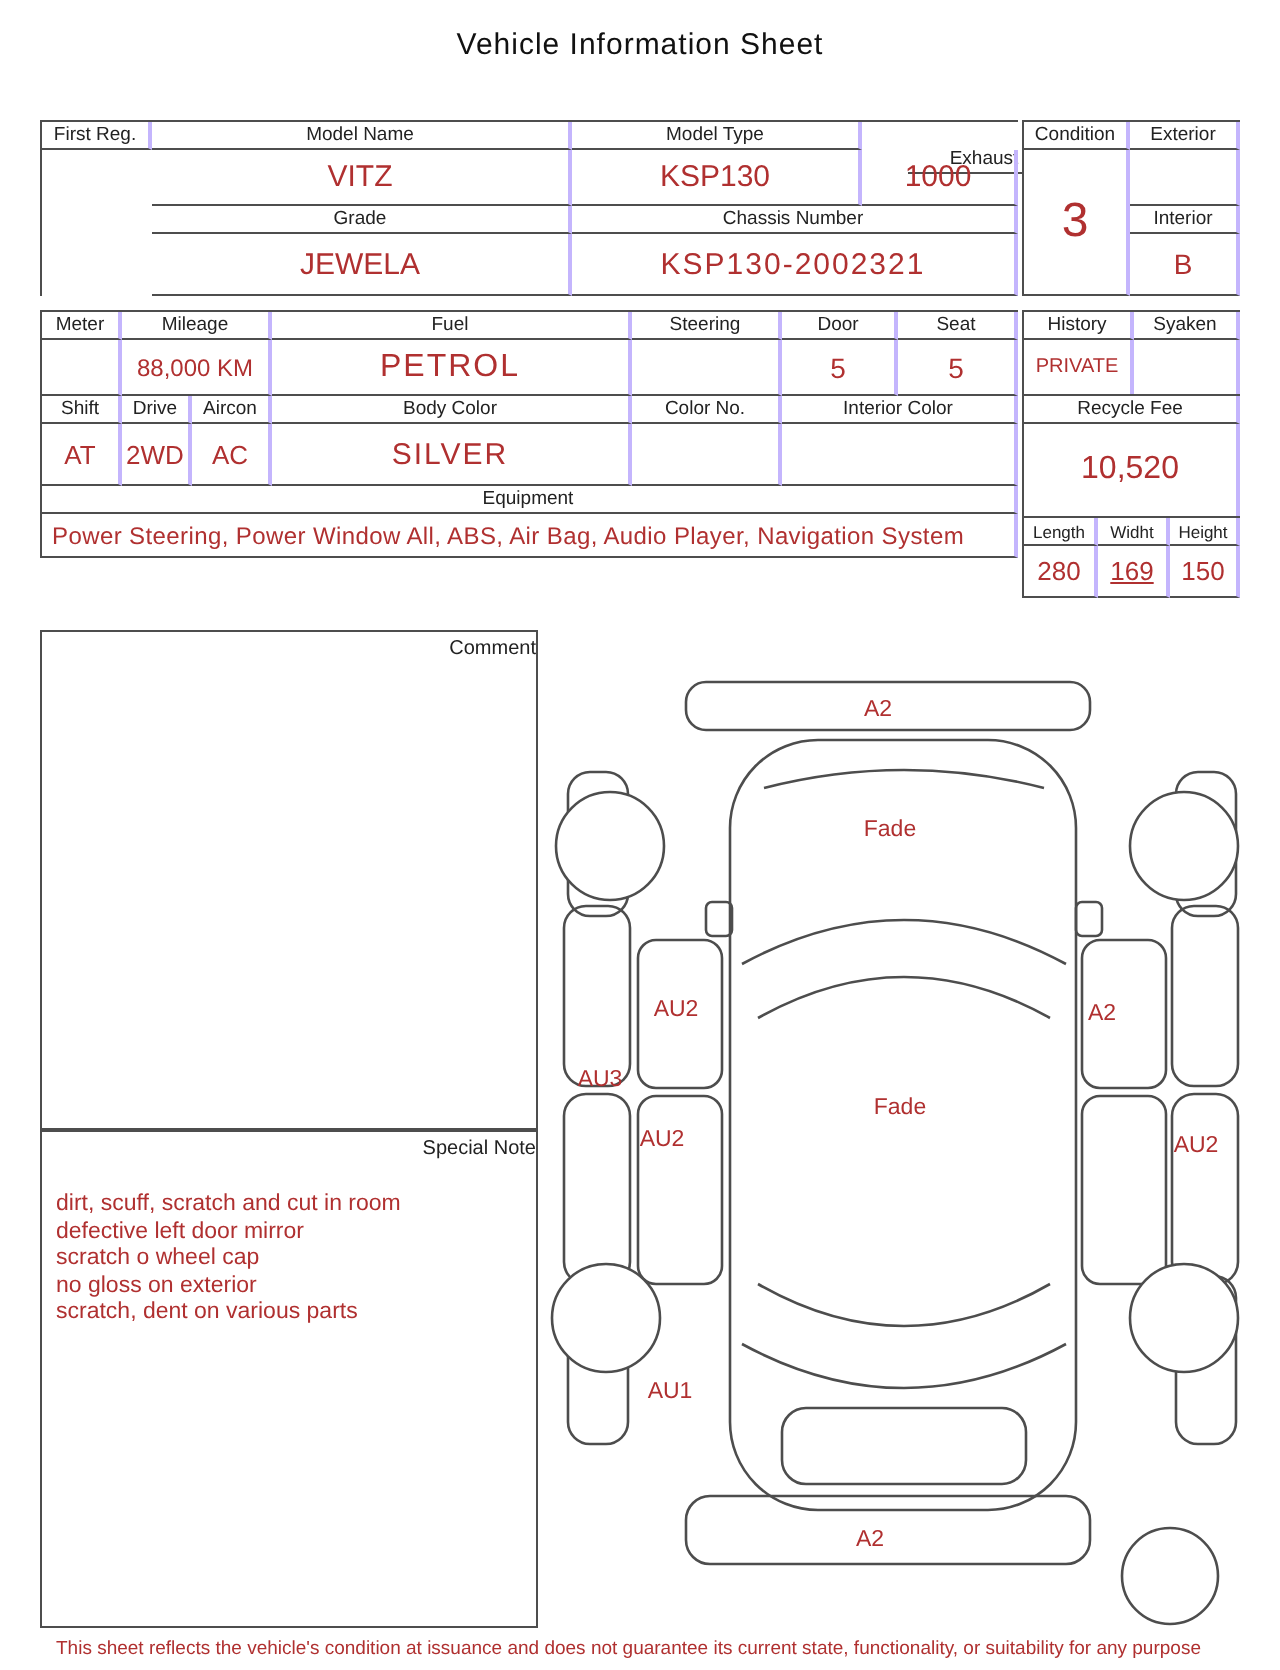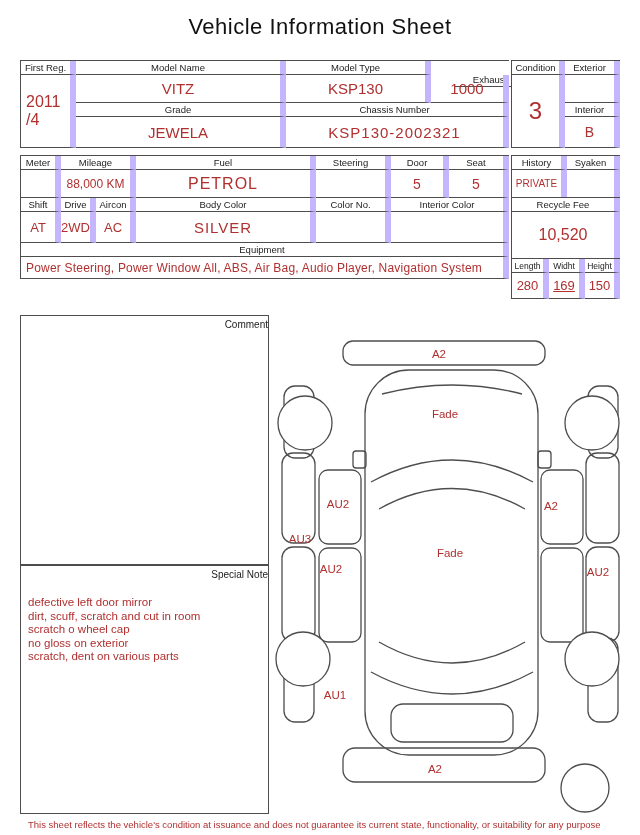--- a/index.html
+++ b/index.html
@@ -1,24 +1,24 @@
 <!DOCTYPE html>
 <html><head>
 <meta charset="utf-8">
 <style>
   * { margin:0; padding:0; box-sizing:border-box; }
   html,body { width:640px; height:835px; background:#fff; overflow:hidden; }
   body { font-family:"Liberation Sans",sans-serif; color:#1a1a1a; position:relative; }
 
   .page-title { position:absolute; top:14px; left:0; width:640px; text-align:center;
-                font-size:22px; font-weight:500; letter-spacing:0.5px; color:#111; }
+                font-size:15px; font-weight:500; letter-spacing:0.5px; color:#111; }
 
   
   .t { position:absolute; border-top:1px solid #4d4d4d; border-left:1px solid #4d4d4d; background:#fff; }
-  .c { position:absolute; border-right:6px solid #c4b5fd; border-bottom:1px solid #4d4d4d;
+  .c { position:absolute; border-right:2px solid #c4b5fd; border-bottom:1px solid #4d4d4d;
        display:flex; align-items:center; justify-content:center; overflow:hidden; }
   .lab { font-size:9.5px; color:#222; }
   .val { color:#b03030; }
   .s15 { font-size:15px; } .s16 { font-size:16px; } .s14 { font-size:14px; }
   .s13 { font-size:13px; } .s12 { font-size:12px; } .s10 { font-size:10px; }
   .big { font-size:24px; }
   .left { justify-content:flex-start; padding-left:5px; }
   .prelines { white-space:pre-line; line-height:1.15; }
 
   .box { position:absolute; border:1px solid #4d4d4d; background:#fff; }
@@ -32,22 +32,20 @@
   .diagram { position:absolute; left:268px; top:310px; }
   .dmg { font-size:11.5px; fill:#b03030; font-family:"Liberation Sans",sans-serif; }
 </style>
 </head>
 <body>
 
 <div class="page-title">Vehicle Information Sheet</div>
 
 <div class="t" style="left:20px;top:60px;width:489px;height:88px;">
   <div class="c lab" style="left:0;top:0;width:55px;height:14px;">First Reg.</div>
-  <div class="c val s16 prelines left" style="left:0;top:14px;width:55px;height:73px;">2011
-/4</div>
 
   <div class="c lab" style="left:55px;top:0;width:210px;height:14px;">Model Name</div>
   <div class="c lab" style="left:265px;top:0;width:145px;height:14px;">Model Type</div>
   <div class="c lab" style="left:433px;top:0;width:78px;height:14px;margin-top:12px;">Exhaust</div>
 
   <div class="c val s15" style="left:55px;top:14px;width:210px;height:28px;">VITZ</div>
   <div class="c val s15" style="left:265px;top:14px;width:145px;height:28px;text-align:center;">KSP130</div>
   <div class="c val s15" style="left:410px;top:14px;width:78px;height:28px;">1000</div>
 
   <div class="c lab" style="left:55px;top:42px;width:210px;height:14px;">Grade</div>
@@ -122,22 +120,22 @@
 </div>
 
 <div class="box" style="left:20px;top:315px;width:249px;height:250px;">
   <div class="box-head">Comment</div>
   <div class="note-lines"></div>
 </div>
 
 <div class="box" style="left:20px;top:565px;width:249px;height:249px;">
   <div class="box-head">Special Note</div>
   <div class="note-lines">
+    <div>dirt, scuff, scratch and cut in room</div>
     <div>defective left door mirror</div>
-    <div>dirt, scuff, scratch and cut in room</div>
     <div>scratch o wheel cap</div>
     <div>no gloss on exterior</div>
     <div>scratch, dent on various parts</div>
   </div>
 </div>
 
 <svg class="diagram" width="368" height="505" viewBox="0 0 368 505">
   <g stroke="#4d4d4d" stroke-width="1.3" fill="none">
     <rect x="75" y="31" width="202" height="24" rx="10"></rect>
     <rect x="97" y="60" width="173" height="385" rx="44"></rect>

